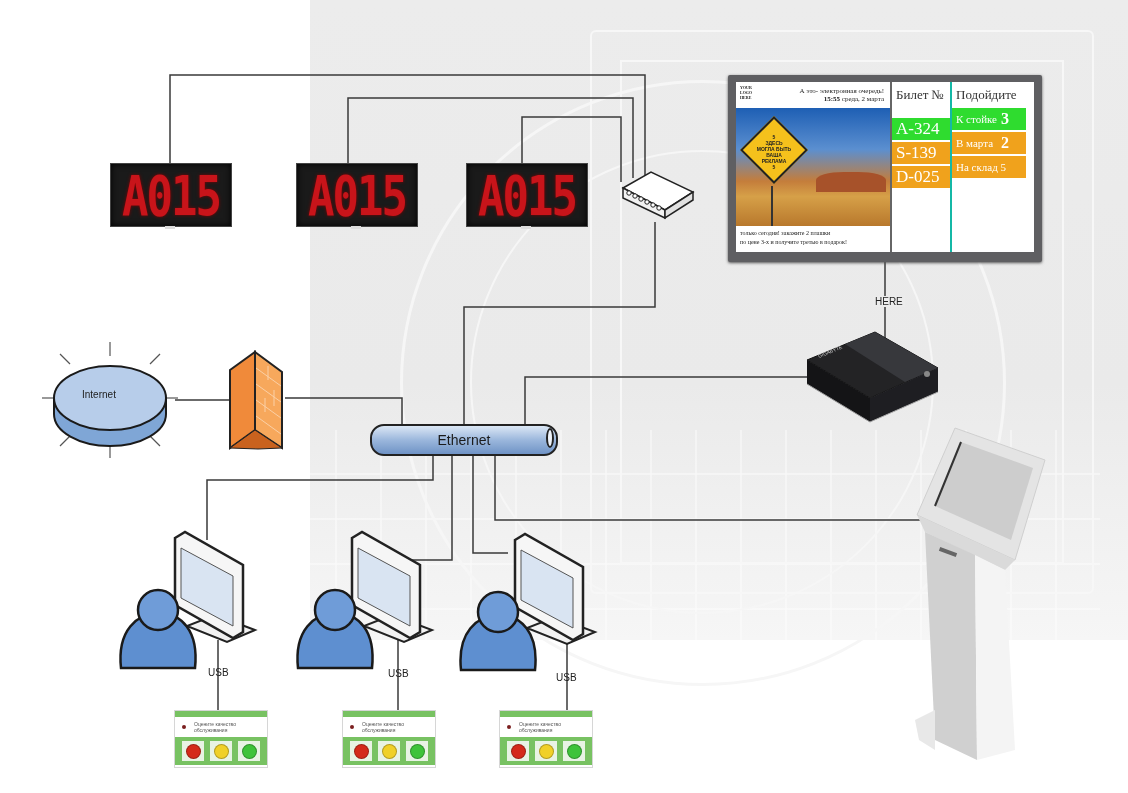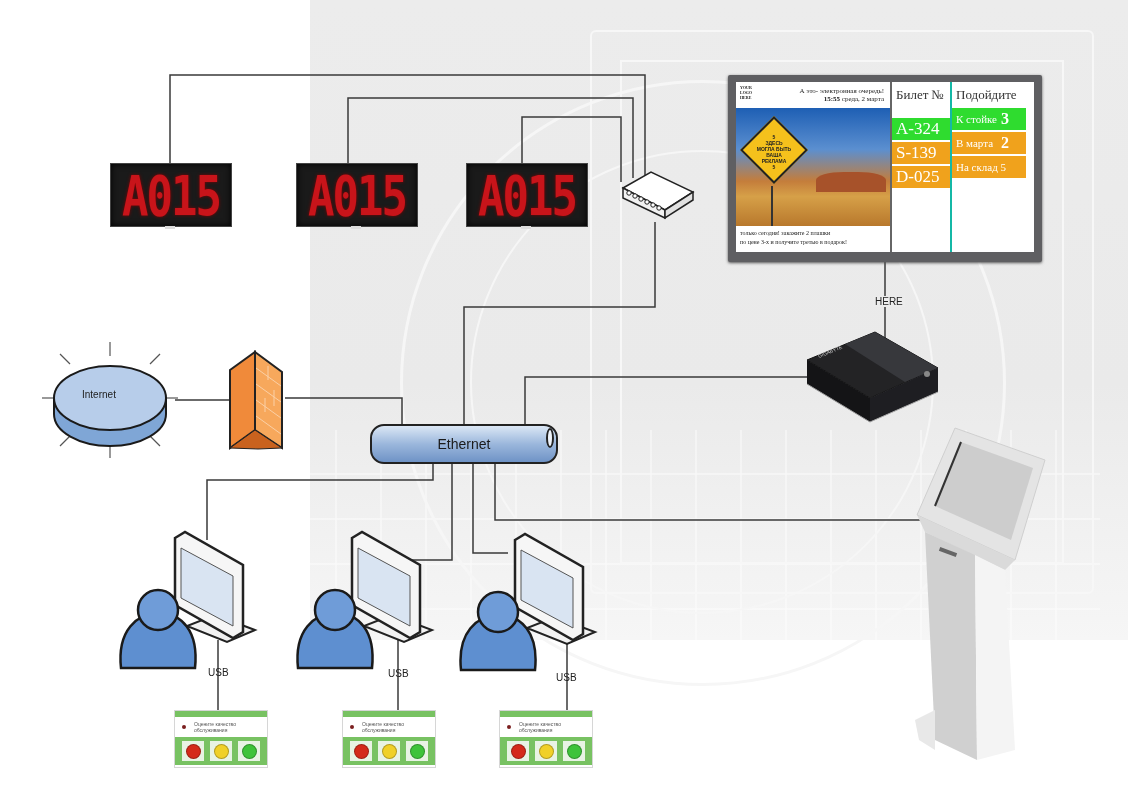--- a/index.html
+++ b/index.html
@@ -29,21 +29,21 @@
   .tv-footer { position:absolute; left:4px; top:147px; width:148px; font-family:"Liberation Serif", serif; font-size:6px; line-height:9px; color:#222; }
   .tv-col { position:absolute; top:0; height:170px; background:#fff; }
   .tv-colh { height:26px; font-family:"Liberation Serif", serif; font-size:13px; color:#333; display:flex; align-items:center; padding-left:4px; }
   .tv-cell { height:22px; margin:0 0 2px 0; display:flex; align-items:center; padding-left:4px; color:#fff; font-family:"Liberation Serif", serif; }
   .tv-cell.num { font-size:17px; }
   .tv-cell.where { font-size:11px; justify-content:space-between; padding-right:17px; }
   .tv-cell.where b { font-size:16px; }
   .switch { position:absolute; left:615px; top:170px; width:80px; height:50px; }
   .internet { position:absolute; left:40px; top:340px; width:140px; height:120px; }
   .firewall { position:absolute; left:220px; top:350px; width:70px; height:100px; }
-  .ethernet { position:absolute; left:370px; top:424px; width:188px; height:40px; border:2px solid #222; border-radius:14px; background:linear-gradient(180deg,#dbe7f5 0%,#9bb7dc 50%,#6f93c6 100%); box-sizing:border-box; display:flex; align-items:center; justify-content:center; }
+  .ethernet { position:absolute; left:370px; top:424px; width:188px; height:32px; border:2px solid #222; border-radius:14px; background:linear-gradient(180deg,#dbe7f5 0%,#9bb7dc 50%,#6f93c6 100%); box-sizing:border-box; display:flex; align-items:center; justify-content:center; }
   .ethernet span { font-size:14px; color:#1b1b1b; }
   .ethernet .cap { position:absolute; right:2px; top:2px; width:8px; height:20px; border:2px solid #222; border-radius:50%; background:#eef3fa; box-sizing:border-box; }
   .label { position:absolute; font-size:10px; color:#222; background:transparent; }
   .minipc { position:absolute; left:805px; top:330px; width:135px; height:95px; }
   .kiosk { position:absolute; left:895px; top:420px; width:160px; height:350px; }
   .ws { position:absolute; width:150px; height:160px; }
   .rate { position:absolute; width:92px; height:56px; background:#fff; border:1px solid #d6d6d6; }
   .rate-top { height:6px; background:#78c262; }
   .rate-text { height:20px; display:flex; align-items:center; font-size:5px; color:#555; line-height:6px; }
   .rate-text .dot { width:4px; height:4px; border-radius:50%; background:#7b1f1f; margin:0 8px 0 7px; }

